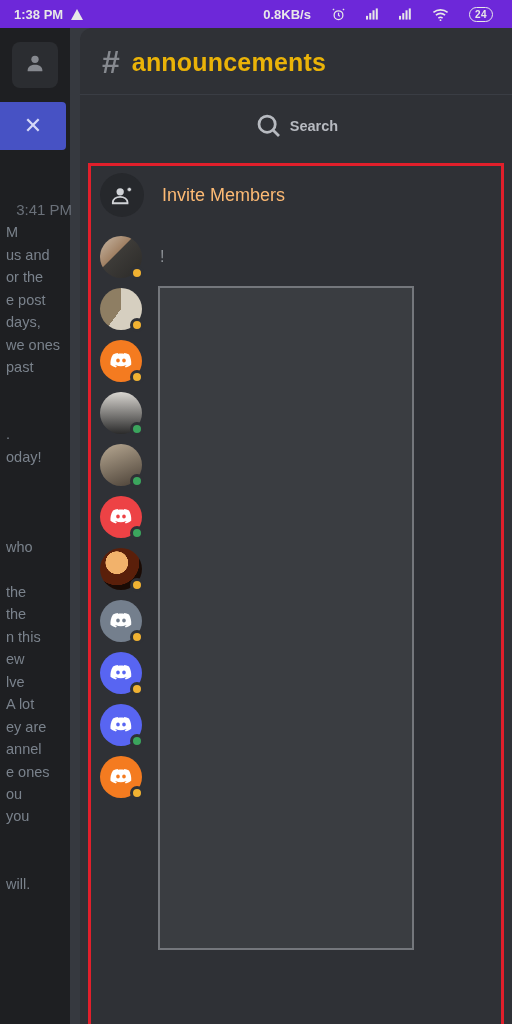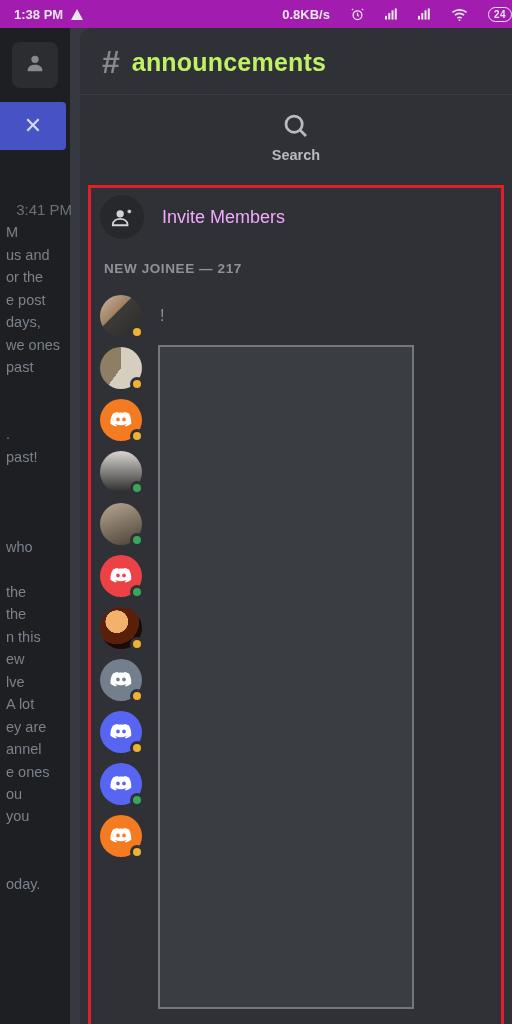--- a/index.html
+++ b/index.html
@@ -1,54 +1,54 @@
 <!DOCTYPE html>
 <html><head>
 <meta charset="utf-8">
 <style>
   * { margin: 0; padding: 0; box-sizing: border-box; }
   html, body { width: 512px; height: 1024px; overflow: hidden; font-family: -apple-system, "Helvetica Neue", Arial, sans-serif; background:#000; color:#dcddde; }
   .root { position:relative; width:512px; height:1024px; background:#36393f; }
 
   
-  .statusbar { position:absolute; top:0; left:0; right:0; height:28px; background:#a21caf; display:flex; align-items:center; justify-content:space-between; padding:0 0 0 14px; font-size:13px; color:#e8e8e8; font-weight:600; }
+  .statusbar { position:absolute; top:0; left:0; right:0; height:28px; background:#6d28d9; display:flex; align-items:center; justify-content:space-between; padding:0 19px 0 14px; font-size:13px; color:#e8e8e8; font-weight:600; }
   .sb-left { display:flex; align-items:center; gap:8px; }
   .sb-right { display:flex; align-items:center; gap:20px; }
   .sb-tri { width:0;height:0;border-left:6px solid transparent;border-right:6px solid transparent;border-bottom:11px solid #e8e8e8; }
   .sb-ico svg { display:block; }
   .batt { border:1.4px solid #e8e8e8; border-radius:9px; padding:1px 5px; font-size:10px; font-weight:700; letter-spacing:.5px; }
 
   
   .rail { position:absolute; left:0; top:28px; bottom:0; width:70px; background:#1e1f22; }
   .rail-box { margin:14px 12px 0 12px; height:46px; background:#2b2d31; border-radius:8px; display:flex; align-items:center; justify-content:center; }
   .rail-x  { margin:14px 0 0 0; height:48px; width:66px; background:#4752c4; border-radius:0 4px 4px 0; display:flex; align-items:center; justify-content:center; color:#d6d9f8; font-size:22px; font-weight:300; }
 
   
   .under { position:absolute; left:0; top:140px; bottom:0; width:80px; color:#7a828c; font-size:14.5px; line-height:1.55; padding:58px 8px 0 6px; overflow:hidden; word-break:break-word; }
   .under .time { color:#6a7079; font-size:15px; text-align:right; }
 
   
   .panel { position:absolute; left:80px; top:28px; right:0; bottom:0; background:#2f3136; border-radius:12px 0 0 0; display:flex; flex-direction:column; overflow:hidden; }
 
   .titlebar { padding:18px 22px 16px 22px; display:flex; align-items:center; gap:12px; }
   .hash { color:#86898f; font-size:32px; font-weight:600; line-height:1; }
-  .title { color:#bef264; font-size:25px; font-weight:800; letter-spacing:.2px; }
+  .title { color:#eab308; font-size:25px; font-weight:800; letter-spacing:.2px; }
 
   .divider { height:1px; background:#3a3d44; margin:0 0 10px 0; }
 
   .tabs { display:flex; justify-content:space-around; align-items:flex-end; padding:6px 4px 18px 4px; }
-  .tab { display:flex; flex-direction:column; align-items:center; gap:6px; color:#b7bac0; font-size:14.5px; font-weight:600; min-width:80px; }
+  .tab { display:flex; flex-direction:row; align-items:center; gap:6px; color:#b7bac0; font-size:14.5px; font-weight:600; min-width:80px; }
   .tab svg { display:block; }
 
   .body { position:relative; flex:1; padding:14px 0 0 0; }
   .hlbox { position:absolute; left:8px; top:4px; right:8px; bottom:0; border:3px solid #e11f2b; border-bottom:none; pointer-events:none; }
 
   .invite { display:flex; align-items:center; gap:18px; padding:0 20px 14px 20px; }
   .invite-circ { width:44px; height:44px; border-radius:50%; background:#26282c; display:flex; align-items:center; justify-content:center; color:#b9bbbe; }
-  .invite-text { color:#f0abfc; font-size:18px; font-weight:500; }
+  .invite-text { color:#fdba74; font-size:18px; font-weight:500; }
 
   .section-hdr { color:#8e9297; font-size:13.5px; font-weight:800; letter-spacing:.6px; padding:8px 24px 14px 24px; }
 
   .members { position:relative; padding:0 20px 0 20px; }
   .mem { display:flex; align-items:center; height:52px; }
   .av { position:relative; width:42px; height:42px; border-radius:50%; flex:0 0 42px; display:flex; align-items:center; justify-content:center; overflow:visible; }
   .av .logo { width:24px; height:24px; }
   .status { position:absolute; right:-2px; bottom:-2px; width:14px; height:14px; border-radius:50%; border:3px solid #2f3136; }
   .s-idle  { background:#f0b232; }
   .s-online{ background:#3ba55d; }
@@ -132,40 +132,40 @@
         <div>M</div>
         <div>us and</div>
         <div>or the</div>
         <div>e post</div>
         <div>days,</div>
         <div>we ones</div>
         <div>past</div>
         <div>&nbsp;</div>
         <div>&nbsp;</div>
         <div>.</div>
-        <div>past!</div>
+        <div>oday!</div>
         <div>&nbsp;</div>
         <div>&nbsp;</div>
         <div>&nbsp;</div>
         <div>who</div>
         <div>&nbsp;</div>
         <div>the</div>
         <div>the</div>
         <div>n this</div>
         <div>ew</div>
         <div>lve</div>
         <div>A lot</div>
         <div>ey are</div>
         <div>annel</div>
         <div>e ones</div>
         <div>ou</div>
         <div>you</div>
         <div>&nbsp;</div>
         <div>&nbsp;</div>
-        <div>oday.</div>
+        <div>will.</div>
       </div>
   </div>
 
   <div class="panel">
     <div class="titlebar">
       <span class="hash">#</span>
       <span class="title">announcements</span>
     </div>
     <div class="divider"></div>
     <div class="tabs">
@@ -184,21 +184,20 @@
       <div class="invite">
         <div class="invite-circ">
           <svg width="22" height="22" viewBox="0 0 24 24" fill="#d1d3d7">
               <circle cx="10" cy="8.5" r="4"></circle>
               <path d="M2 20c0-3.5 3.5-6 8-6s8 2.5 8 6v1H2zM18 6h4M20 4v4" stroke="#d1d3d7" stroke-width="2" fill="none"></path>
             </svg>
         </div>
         <span class="invite-text">Invite Members</span>
       </div>
 
-      <div class="section-hdr">NEW JOINEE — 217</div>
 
       <div class="members" id="members">
         <div class="mem">
             <div class="av ph1">
               <div class="status s-idle"></div>
             </div>
             <span class="name">!</span>
           </div>
           <div class="mem">
             <div class="av ph2">

